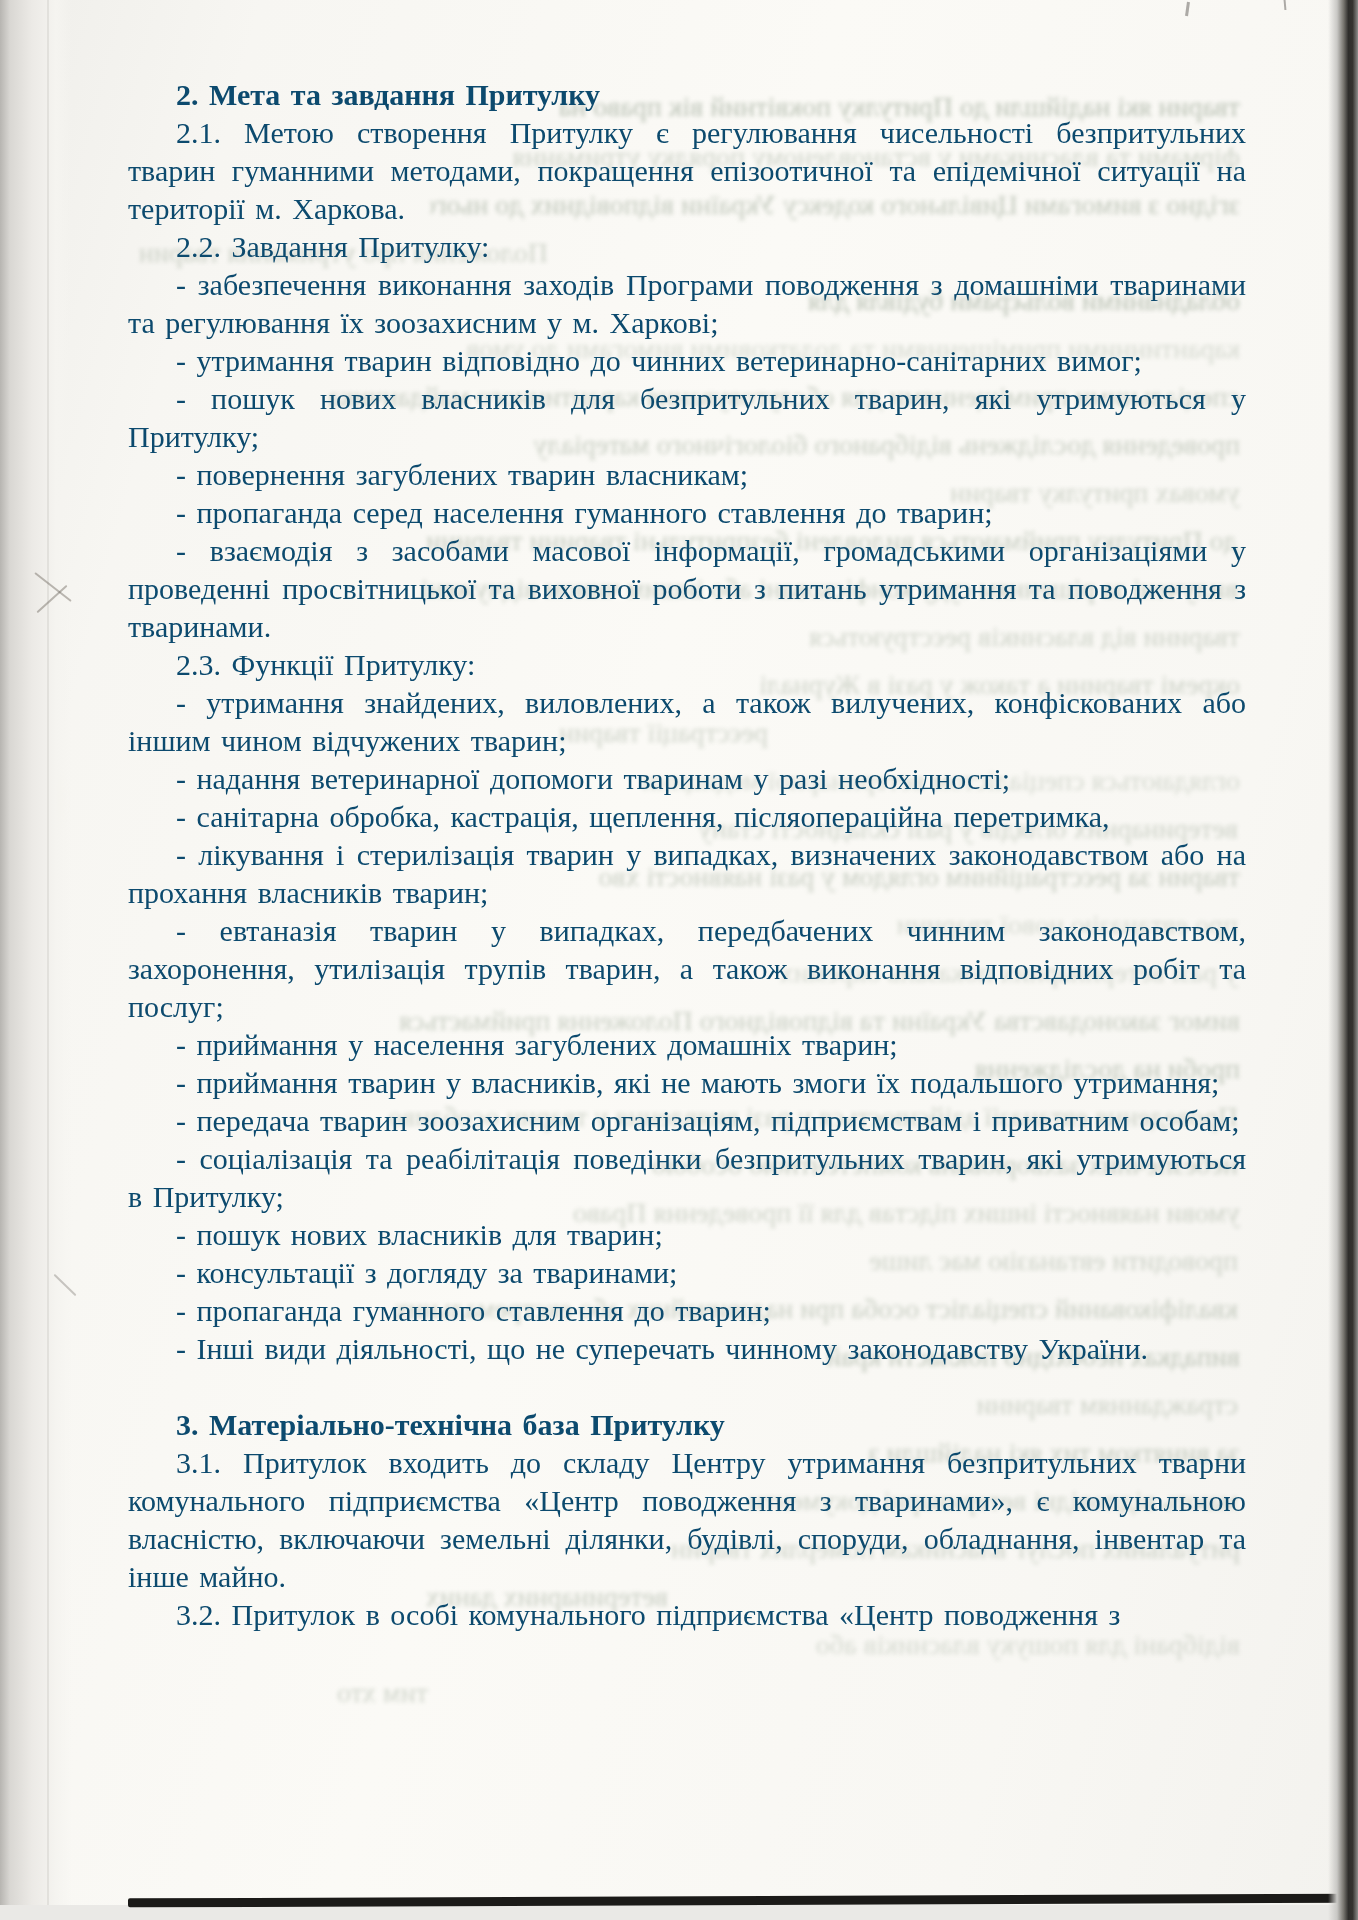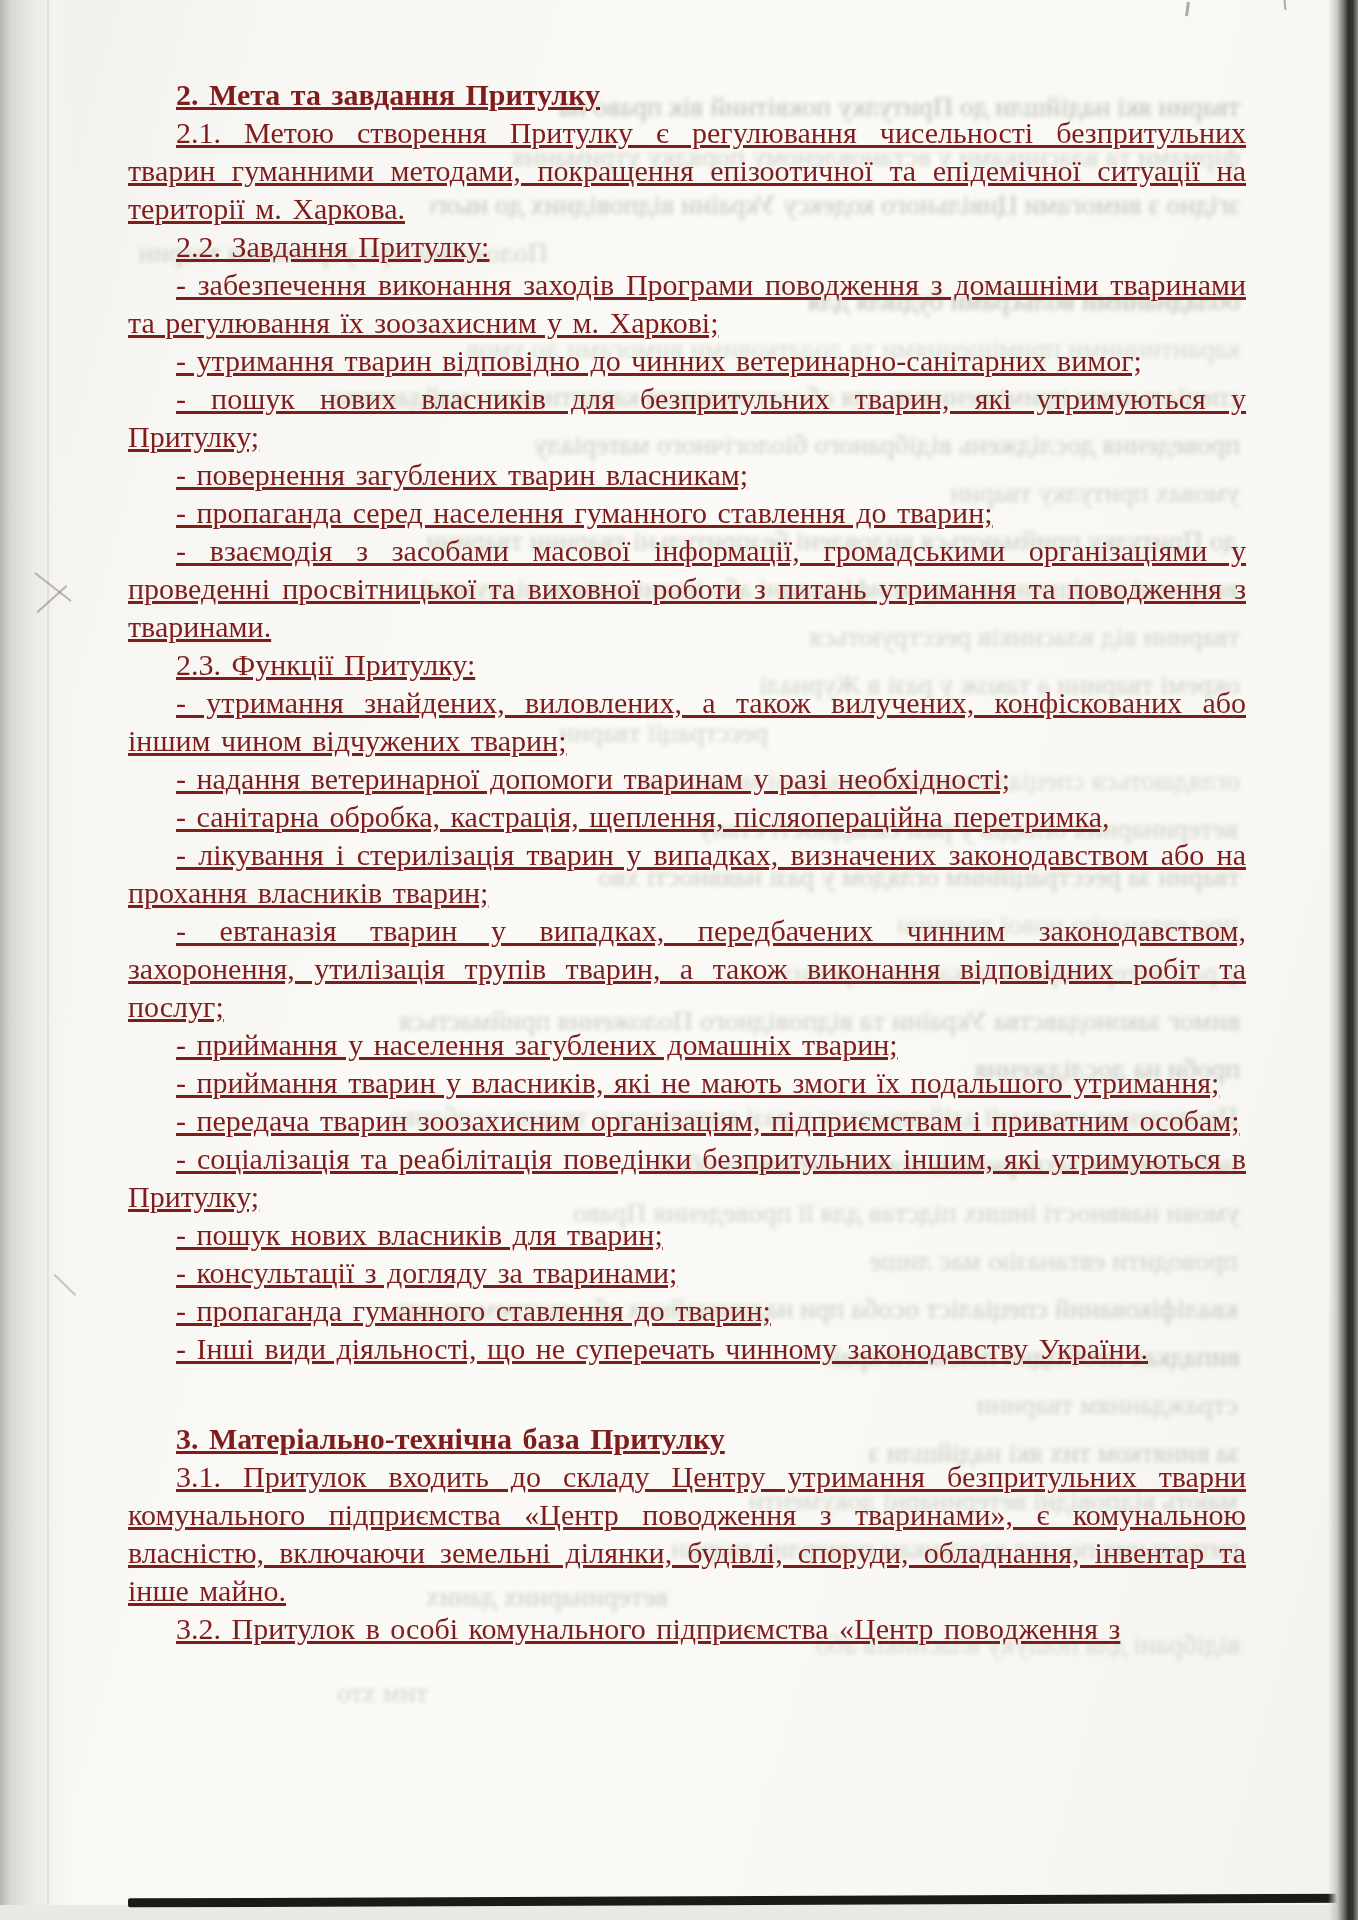--- a/index.html
+++ b/index.html
@@ -23,25 +23,25 @@
   .smudge-yellow{position:absolute;left:-12px;top:752px;width:74px;height:96px;z-index:2;filter:blur(6px);
     background:radial-gradient(ellipse at center,rgba(226,210,140,0.55) 0%,rgba(226,210,140,0) 70%);}
   .scan-tick{position:absolute;z-index:3;background:rgba(95,92,88,0.5);}
   .tick-1{left:1186px;top:2px;width:3px;height:14px;transform:rotate(8deg);}
   .tick-2{left:1284px;top:0;width:2px;height:10px;transform:rotate(-5deg);}
   
   .bleed-layer{position:absolute;inset:0;z-index:1;pointer-events:none;}
   .bleed-line{position:absolute;transform:scaleX(-1);filter:blur(2.3px);
     color:#6e8068;font-size:28px;white-space:nowrap;overflow:hidden;line-height:34px;}
   
-  .text-block{position:absolute;left:128px;top:76px;width:1118px;z-index:2;color:#7f1d1d;text-decoration:underline;}
+  .text-block{position:absolute;left:128px;top:76px;width:1118px;z-index:2;color:#0c4a6e;}
   .para,.heading{margin:0;font-size:30px;line-height:38px;text-indent:48px;
     text-align:justify;word-spacing:3px;}
   .heading{font-weight:bold;text-align:left;}
-  .sec-gap{margin-top:52px;}
+  .sec-gap{margin-top:38px;}
 </style>
 </head>
 <body style="color: rgb(31, 28, 24);">
 
 <div class="scanner-left-edge"></div>
 <div class="fold-line"></div>
 <div class="smudge-yellow"></div>
 <div class="staple-crease crease-a"></div>
 <div class="staple-crease crease-b"></div>
 <div class="staple-crease crease-c"></div>
@@ -97,21 +97,21 @@
     <p class="para">- взаємодія з засобами масової інформації, громадськими організаціями у проведенні просвітницької та виховної роботи з питань утримання та поводження з тваринами.</p>
     <p class="para">2.3. Функції Притулку:</p>
     <p class="para">- утримання знайдених, виловлених, а також вилучених, конфіскованих або іншим чином відчужених тварин;</p>
     <p class="para">- надання ветеринарної допомоги тваринам у разі необхідності;</p>
     <p class="para">- санітарна обробка, кастрація, щеплення, післяопераційна перетримка,</p>
     <p class="para">- лікування і стерилізація тварин у випадках, визначених законодавством або на прохання власників тварин;</p>
     <p class="para">- евтаназія тварин у випадках, передбачених чинним законодавством, захоронення, утилізація трупів тварин, а також виконання відповідних робіт та послуг;</p>
     <p class="para">- приймання у населення загублених домашніх тварин;</p>
     <p class="para">- приймання тварин у власників, які не мають змоги їх подальшого утримання;</p>
     <p class="para">- передача тварин зоозахисним організаціям, підприємствам і приватним особам;</p>
-    <p class="para">- соціалізація та реабілітація поведінки безпритульних іншим, які утримуються в Притулку;</p>
+    <p class="para">- соціалізація та реабілітація поведінки безпритульних тварин, які утримуються в Притулку;</p>
     <p class="para">- пошук нових власників для тварин;</p>
     <p class="para">- консультації з догляду за тваринами;</p>
     <p class="para">- пропаганда гуманного ставлення до тварин;</p>
     <p class="para">- Інші види діяльності, що не суперечать чинному законодавству України.</p>
     <p class="heading sec-gap">3. Матеріально-технічна база Притулку</p>
     <p class="para">3.1. Притулок входить до складу Центру утримання безпритульних тварни комунального підприємства «Центр поводження з тваринами», є комунальною власністю, включаючи земельні ділянки, будівлі, споруди, обладнання, інвентар та інше майно.</p>
     <p class="para">3.2. Притулок в особі комунального підприємства «Центр поводження з</p>
   </main>
 
 <div class="scanner-bottom"></div>

